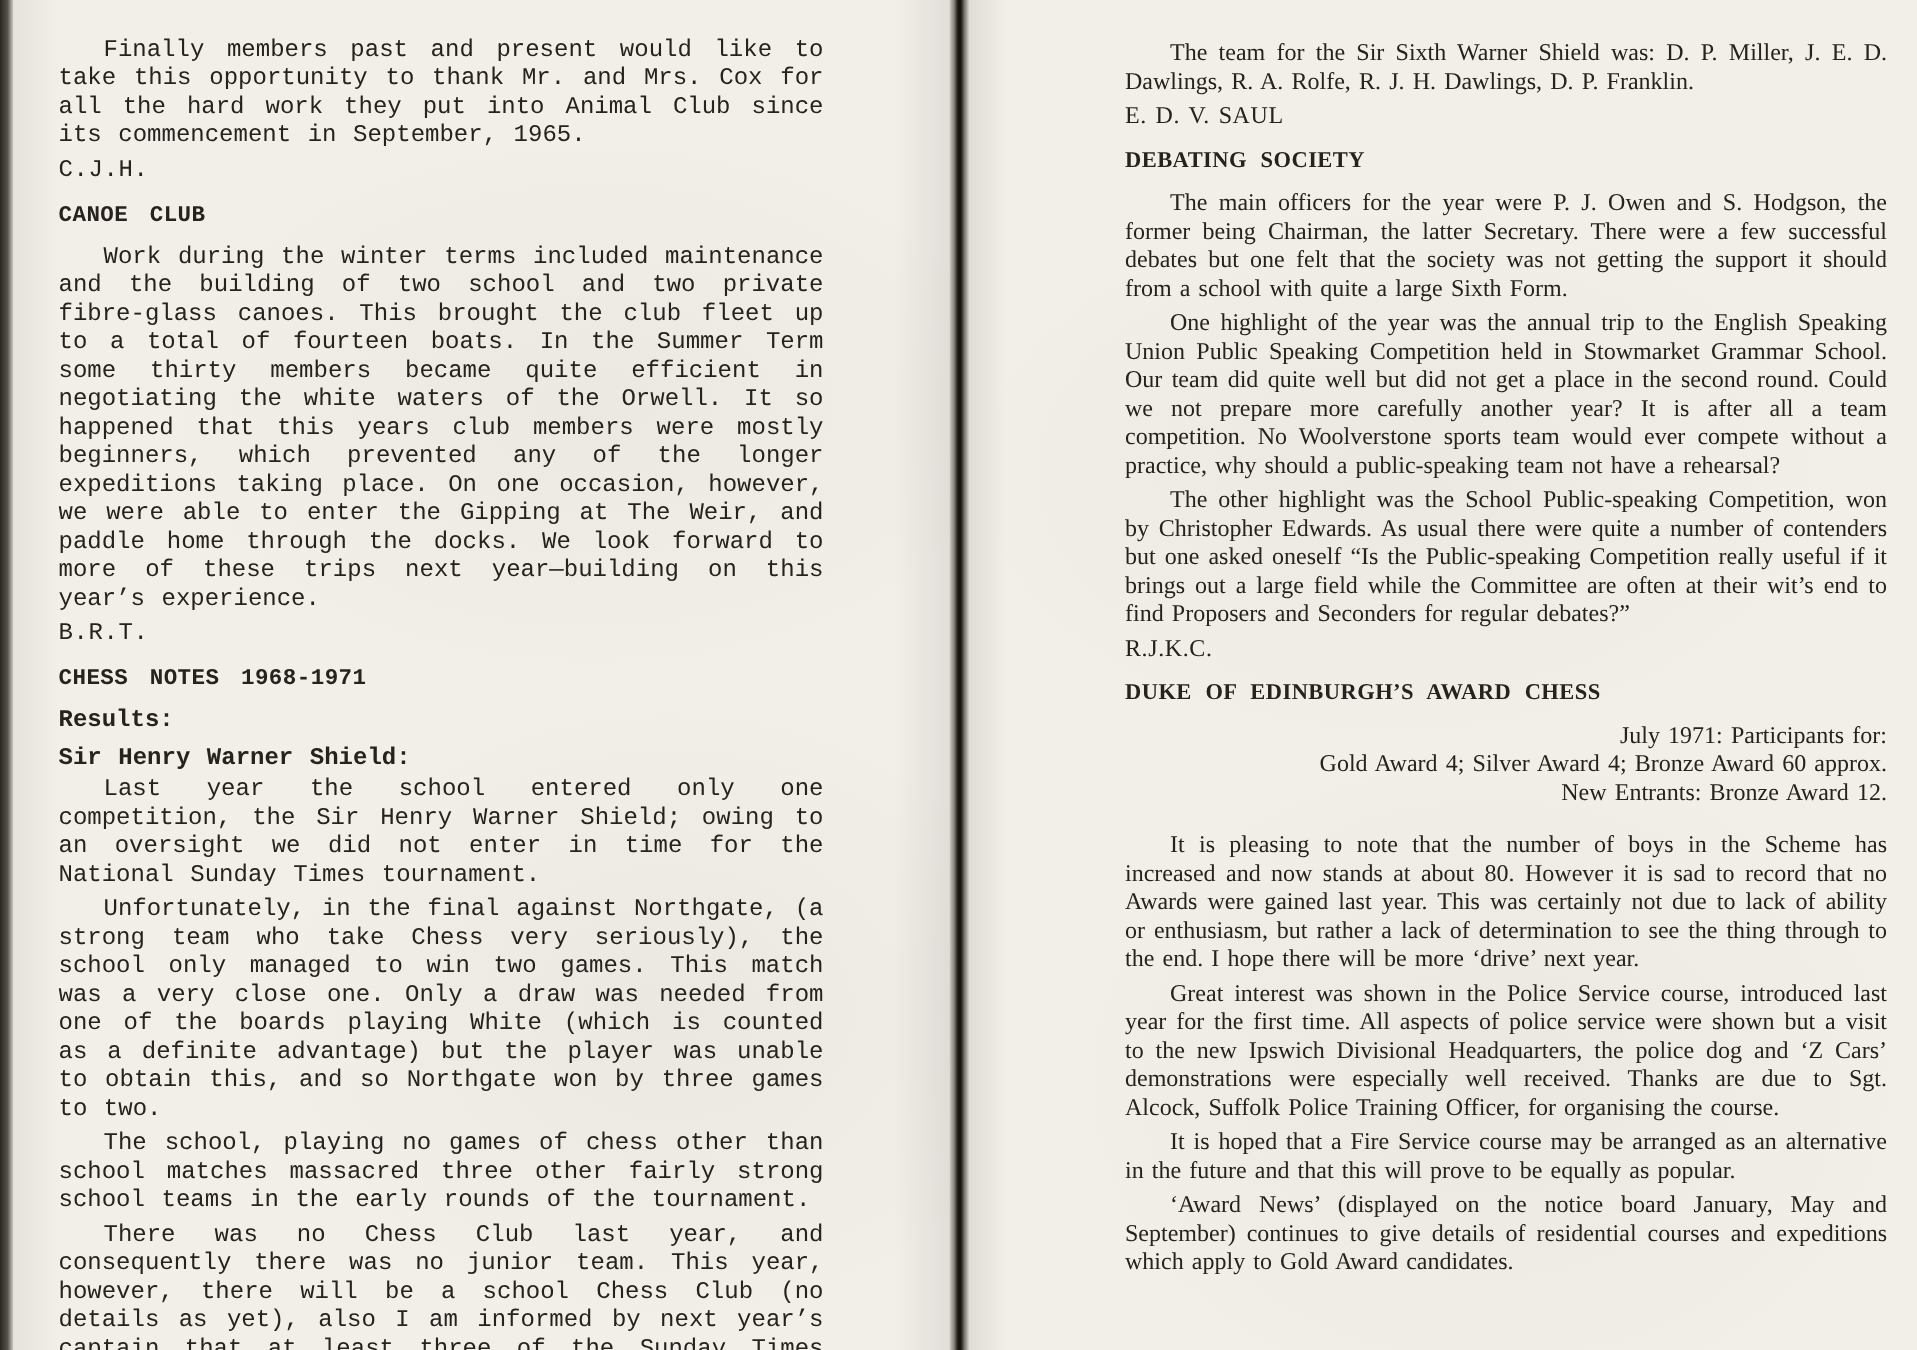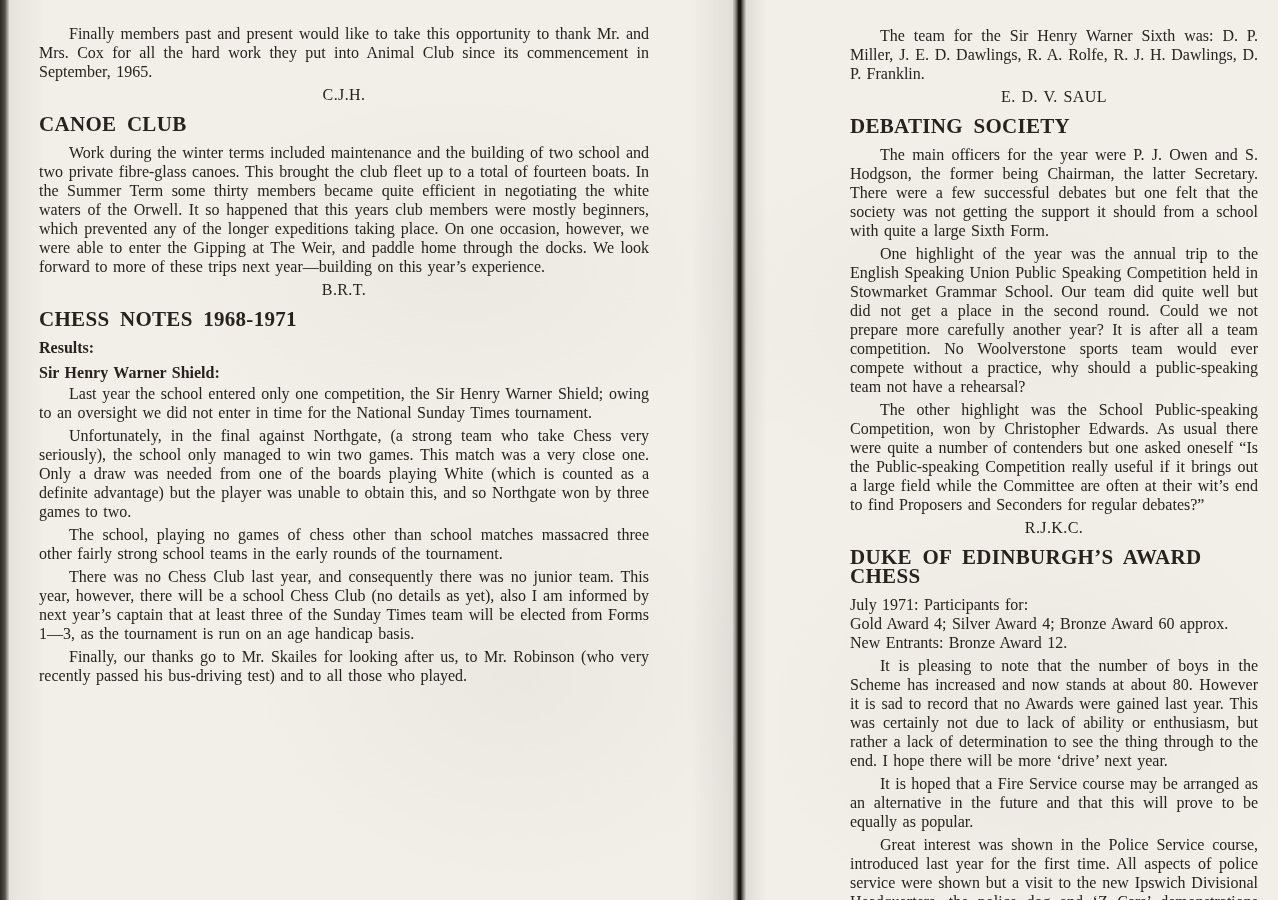--- a/index.html
+++ b/index.html
@@ -20,27 +20,28 @@
   .page{
     background-color:var(--paper);
     font-size:16px;line-height:19px;
     word-spacing:0.09em;
   }
   .page-edge-left{
     width:9px;height:100%;
     background:linear-gradient(90deg,var(--edge-dark) 0%,#55524b 55%,rgba(120,116,108,0.25) 100%);
   }
   .page-left{
-    width:724px;
+    width:624px;
     padding:24px 84px 0 30px;
     background-image:
       linear-gradient(90deg,rgba(0,0,0,0.05),rgba(0,0,0,0) 5%),
       linear-gradient(270deg,rgba(0,0,0,0.07),rgba(0,0,0,0) 6%),
       radial-gradient(ellipse 420px 260px at 62% 30%,rgba(60,55,48,0.035),rgba(0,0,0,0) 70%),
       radial-gradient(ellipse 380px 300px at 70% 75%,rgba(60,55,48,0.04),rgba(0,0,0,0) 70%);
+    font-family: Liberation Mono, monospace;
   }
   .gutter{
     width:13px;height:100%;
     background:linear-gradient(90deg,
       #cfccc5 0%, #8b8880 22%,
       var(--gutter-dark) 44%, var(--gutter-dark) 58%,
       #7e7b74 78%, #d6d3cc 100%);
   }
   .page-right{
     flex:1;
@@ -49,39 +50,39 @@
       linear-gradient(90deg,rgba(0,0,0,0.08),rgba(0,0,0,0) 4%),
       radial-gradient(ellipse 420px 260px at 45% 35%,rgba(60,55,48,0.035),rgba(0,0,0,0) 70%),
       radial-gradient(ellipse 400px 320px at 55% 80%,rgba(60,55,48,0.04),rgba(0,0,0,0) 70%);
   }
   .para{
     margin:0 0 4px 0;
     text-align:justify;
   }
   .indent{text-indent:30px;}
   .signature{
-    text-align:center;
+    text-align:left;
     margin:0 0 2px 0;
     letter-spacing:0.4px;
   }
   .heading{
-    font-size:21px;
+    font-size:15px;
     font-weight:bold;
     letter-spacing:0.3px;
     word-spacing:5px;
     margin:11px 0 9px 0;
   }
   .bold-line{
     font-weight:bold;
     margin:0 0 6px 0;
   }
   .shield-line{margin-bottom:2px;}
   .result-line{margin:0;}
   .result-block{margin:0 0 6px 0;}
-  .lines-block{margin:0 0 4px 0;}
+  .lines-block{margin:0 0 16px 0;text-align:right;}
   .plain-line{margin:0;}
 </style>
 </head>
 <body>
 
 <div class="spread">
 
   <div class="page-edge-left"></div>
 
   <div class="page page-left">
@@ -98,34 +99,34 @@
     <p class="para indent">Last year the school entered only one competition, the Sir Henry Warner Shield; owing to an oversight we did not enter in time for the National Sunday Times tournament.</p>
     <p class="para indent">Unfortunately, in the final against Northgate, (a strong team who take Chess very seriously), the school only managed to win two games. This match was a very close one. Only a draw was needed from one of the boards playing White (which is counted as a definite advantage) but the player was unable to obtain this, and so Northgate won by three games to two.</p>
     <p class="para indent">The school, playing no games of chess other than school matches massacred three other fairly strong school teams in the early rounds of the tournament.</p>
     <p class="para indent">There was no Chess Club last year, and consequently there was no junior team. This year, however, there will be a school Chess Club (no details as yet), also I am informed by next year’s captain that at least three of the Sunday Times team will be elected from Forms 1—3, as the tournament is run on an age handicap basis.</p>
     <p class="para indent">Finally, our thanks go to Mr. Skailes for looking after us, to Mr. Robinson (who very recently passed his bus-driving test) and to all those who played.</p>
   </div>
 
   <div class="gutter"></div>
 
   <div class="page page-right">
-    <p class="para indent">The team for the Sir Henry Warner Sixth was: D. P. Miller, J. E. D. Dawlings, R. A. Rolfe, R. J. H. Dawlings, D. P. Franklin.</p>
+    <p class="para indent">The team for the Sir Sixth Warner Shield was: D. P. Miller, J. E. D. Dawlings, R. A. Rolfe, R. J. H. Dawlings, D. P. Franklin.</p>
     <div class="signature">E. D. V. SAUL</div>
 
     <h2 class="heading">DEBATING SOCIETY</h2>
     <p class="para indent">The main officers for the year were P. J. Owen and S. Hodgson, the former being Chairman, the latter Secretary. There were a few successful debates but one felt that the society was not getting the support it should from a school with quite a large Sixth Form.</p>
     <p class="para indent">One highlight of the year was the annual trip to the English Speaking Union Public Speaking Competition held in Stowmarket Grammar School. Our team did quite well but did not get a place in the second round. Could we not prepare more carefully another year? It is after all a team competition. No Woolverstone sports team would ever compete without a practice, why should a public-speaking team not have a rehearsal?</p>
     <p class="para indent">The other highlight was the School Public-speaking Competition, won by Christopher Edwards. As usual there were quite a number of contenders but one asked oneself “Is the Public-speaking Competition really useful if it brings out a large field while the Committee are often at their wit’s end to find Proposers and Seconders for regular debates?”</p>
     <div class="signature">R.J.K.C.</div>
 
     <h2 class="heading">DUKE OF EDINBURGH’S AWARD CHESS</h2>
     <div class="lines-block">
       <div class="plain-line">July 1971: Participants for:</div>
       <div class="plain-line">Gold Award 4; Silver Award 4; Bronze Award 60 approx.</div>
       <div class="plain-line">New Entrants: Bronze Award 12.</div>
     </div>
     <p class="para indent">It is pleasing to note that the number of boys in the Scheme has increased and now stands at about 80. However it is sad to record that no Awards were gained last year. This was certainly not due to lack of ability or enthusiasm, but rather a lack of determination to see the thing through to the end. I hope there will be more ‘drive’ next year.</p>
+    <p class="para indent">Great interest was shown in the Police Service course, introduced last year for the first time. All aspects of police service were shown but a visit to the new Ipswich Divisional Headquarters, the police dog and ‘Z Cars’ demonstrations were especially well received. Thanks are due to Sgt. Alcock, Suffolk Police Training Officer, for organising the course.</p>
     <p class="para indent">It is hoped that a Fire Service course may be arranged as an alternative in the future and that this will prove to be equally as popular.</p>
-    <p class="para indent">Great interest was shown in the Police Service course, introduced last year for the first time. All aspects of police service were shown but a visit to the new Ipswich Divisional Headquarters, the police dog and ‘Z Cars’ demonstrations were especially well received. Thanks are due to Sgt. Alcock, Suffolk Police Training Officer, for organising the course.</p>
     <p class="para indent">‘Award News’ (displayed on the notice board January, May and September) continues to give details of residential courses and expeditions which apply to Gold Award candidates.</p>
   </div>
 
 </div>
 
 </body></html>

